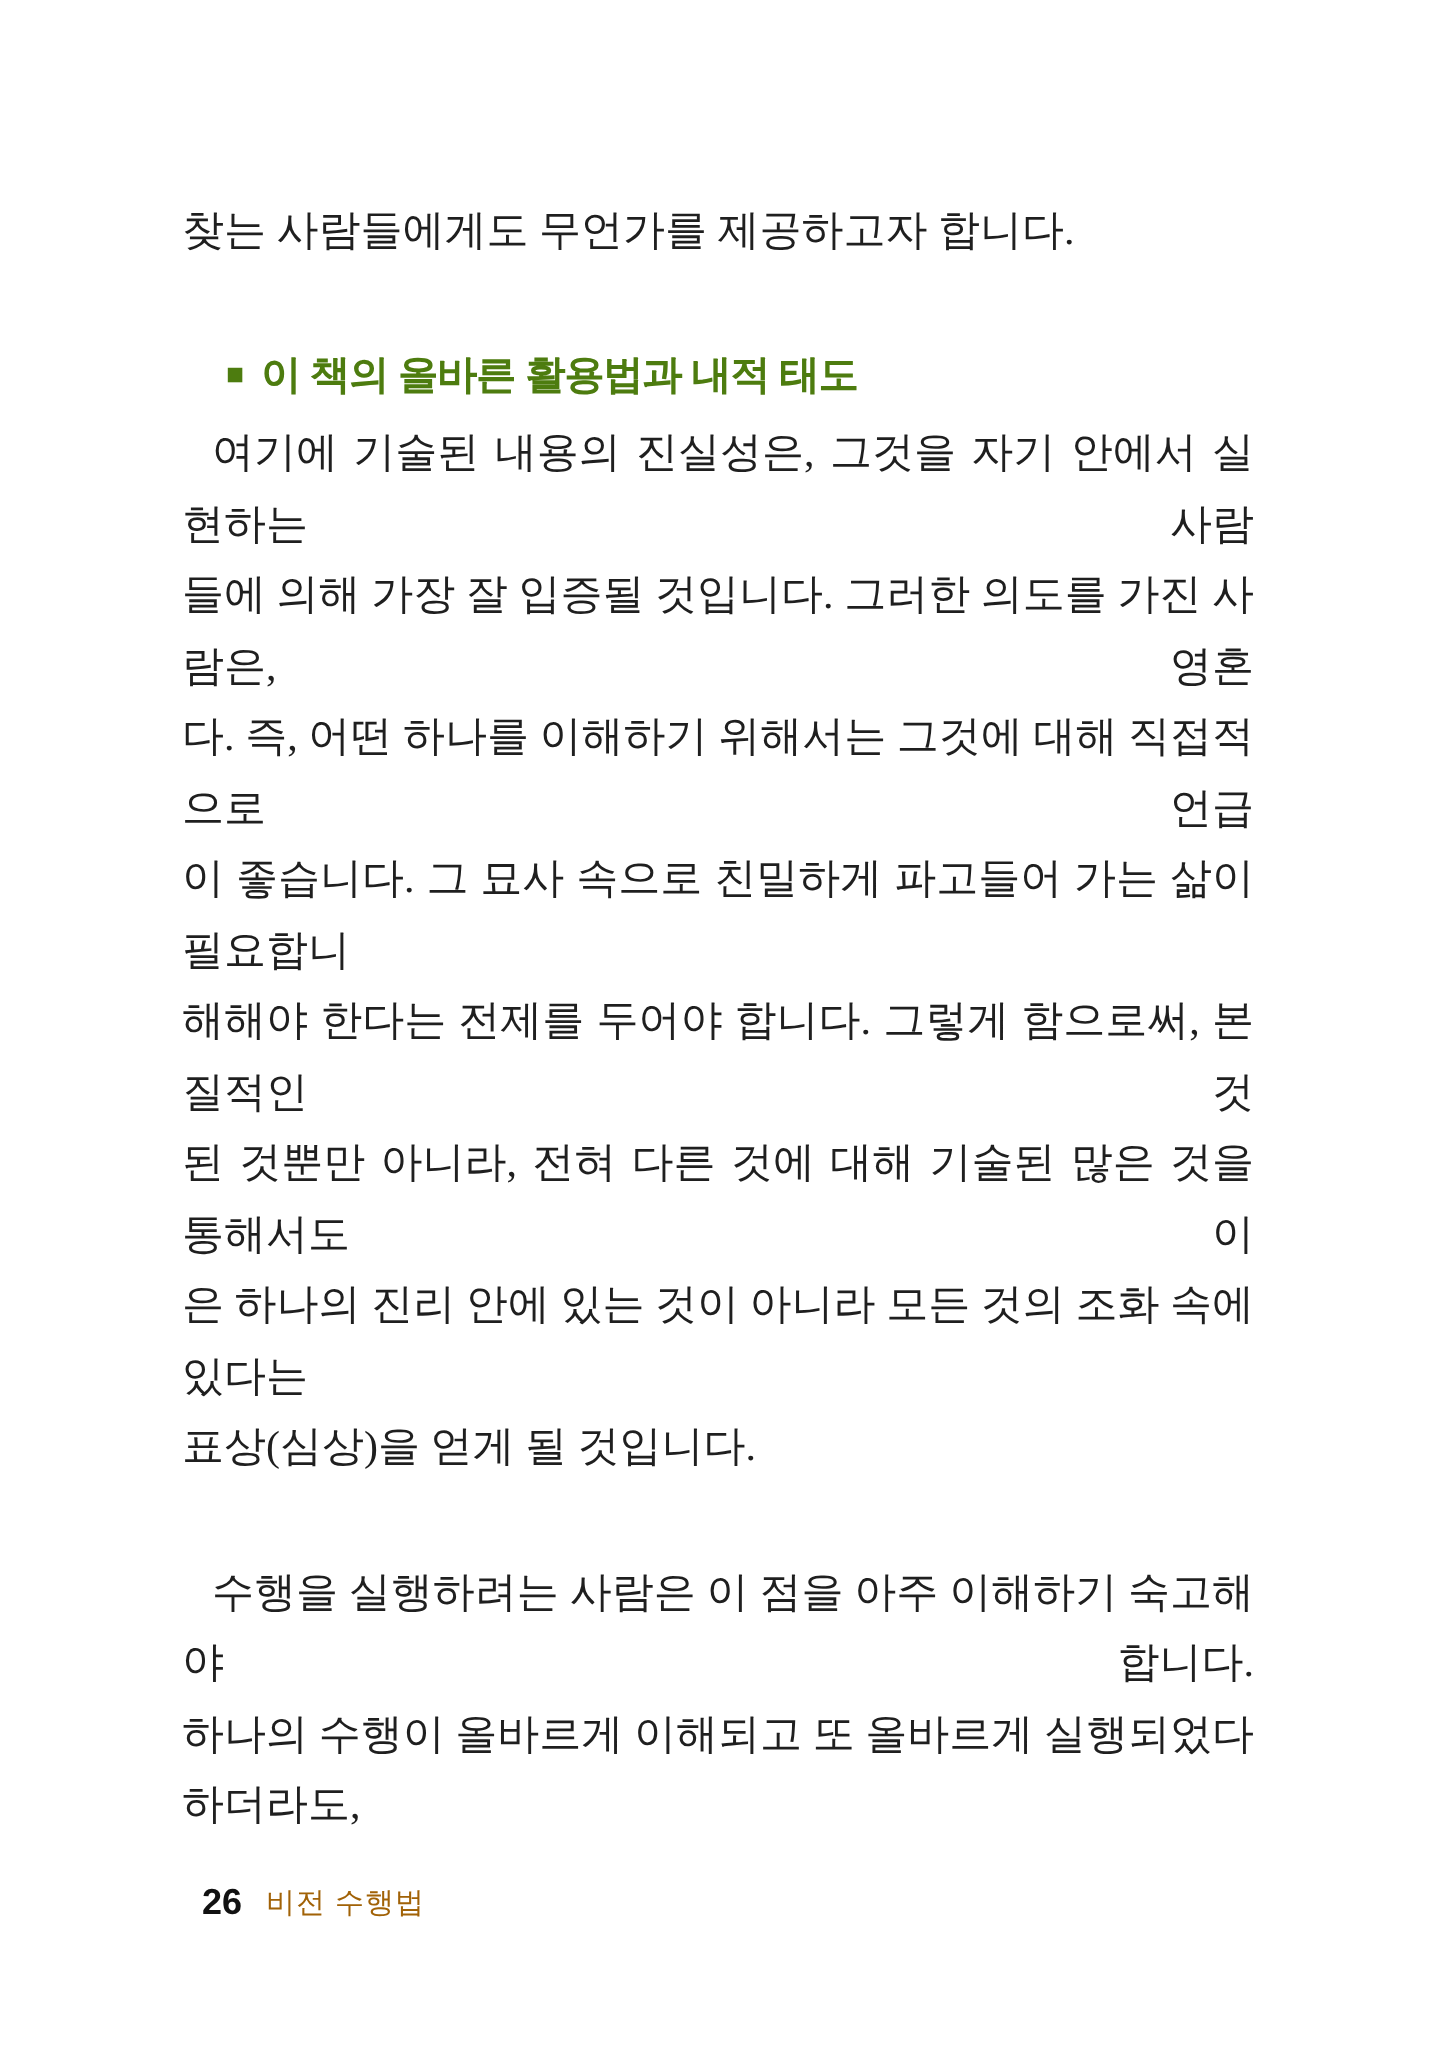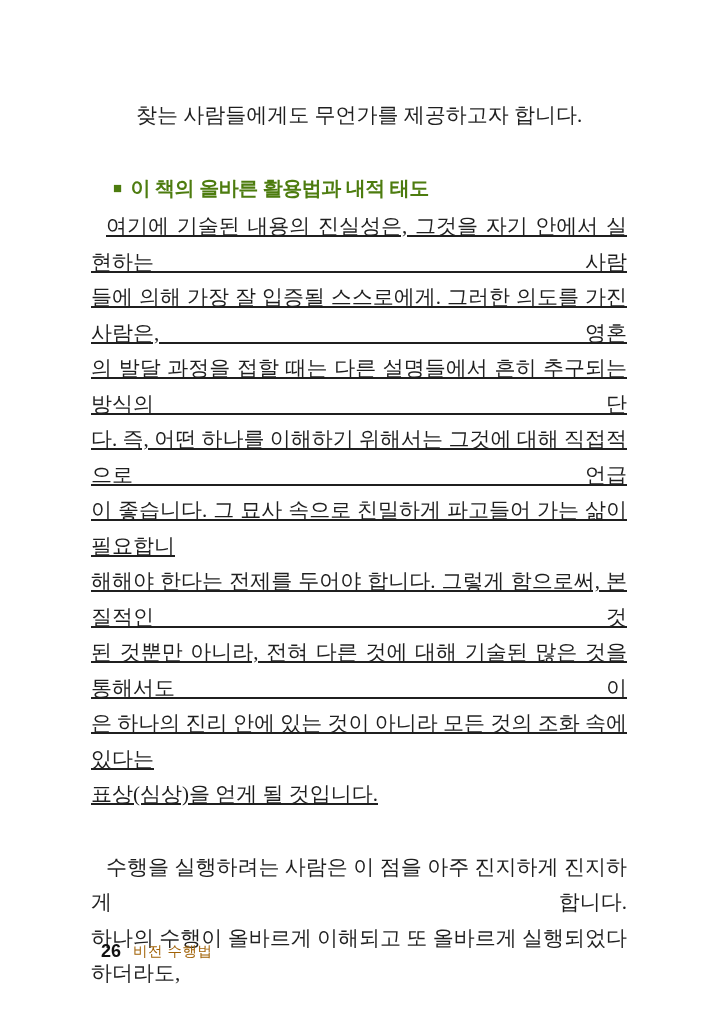--- a/index.html
+++ b/index.html
@@ -18,21 +18,21 @@
   .textblock {
     position: absolute;
     left: 91px;
     top: 98px;
     width: 536px;
     color: #1f1f1f;
     font-size: 21px;
     line-height: 35.5px;
   }
   .intro-line {
-    text-align: center;
+    text-align: left;
   }
   .section-heading {
     margin-top: 37px;
     padding-left: 22px;
     font-family: "Liberation Sans", "DejaVu Sans", sans-serif;
     font-weight: 700;
     font-size: 20px;
     color: #4d7c0f;
     line-height: 35.5px;
     letter-spacing: -0.5px;
@@ -41,21 +41,20 @@
     font-size: 15px;
     margin-right: 9px;
     position: relative;
     top: -2px;
   }
   .para {
     margin-top: 37px;
   }
   .para:first-child {
     margin-top: 2px;
-    text-decoration: underline;
   }
   .line {
     text-align: justify;
     text-align-last: justify;
     min-height: 35.5px;
   }
   .line.indent {
     text-indent: 15px;
   }
   .line.short {
@@ -91,31 +90,30 @@
 
     <div class="intro-line">찾는 사람들에게도 무언가를 제공하고자 합니다.</div>
 
     <div class="section-heading">
       <span class="bullet">■</span><span>이 책의 올바른 활용법과 내적 태도</span>
     </div>
 
     <div id="paragraphs">
         <div class="para">
           <div class="line indent">여기에 기술된 내용의 진실성은, 그것을 자기 안에서 실현하는 사람</div>
-          <div class="line">들에 의해 가장 잘 입증될 스스로에게. 그러한 의도를 가진 사람은, 영혼</div>
-          <div class="line">의 발달 과정을 접할 때는 다른 설명들에서 흔히 추구되는 방식의 단</div>
+          <div class="line">들에 의해 가장 잘 입증될 것입니다. 그러한 의도를 가진 사람은, 영혼</div>
           <div class="line">다. 즉, 어떤 하나를 이해하기 위해서는 그것에 대해 직접적으로 언급</div>
           <div class="line">이 좋습니다. 그 묘사 속으로 친밀하게 파고들어 가는 삶이 필요합니</div>
           <div class="line">해해야 한다는 전제를 두어야 합니다. 그렇게 함으로써, 본질적인 것</div>
           <div class="line">된 것뿐만 아니라, 전혀 다른 것에 대해 기술된 많은 것을 통해서도 이</div>
           <div class="line">은 하나의 진리 안에 있는 것이 아니라 모든 것의 조화 속에 있다는</div>
           <div class="line short">표상(심상)을 얻게 될 것입니다.</div>
         </div>
         <div class="para">
-          <div class="line indent">수행을 실행하려는 사람은 이 점을 아주 진지하게 진지하게 합니다.</div>
+          <div class="line indent">수행을 실행하려는 사람은 이 점을 아주 이해하기 숙고해야 합니다.</div>
           <div class="line">하나의 수행이 올바르게 이해되고 또 올바르게 실행되었다 하더라도,</div>
         </div>
       </div>
 
   </div>
 
   <div class="page-footer">
     <span class="page-number">26</span>
     <span class="book-title">비전 수행법</span>
   </div>

